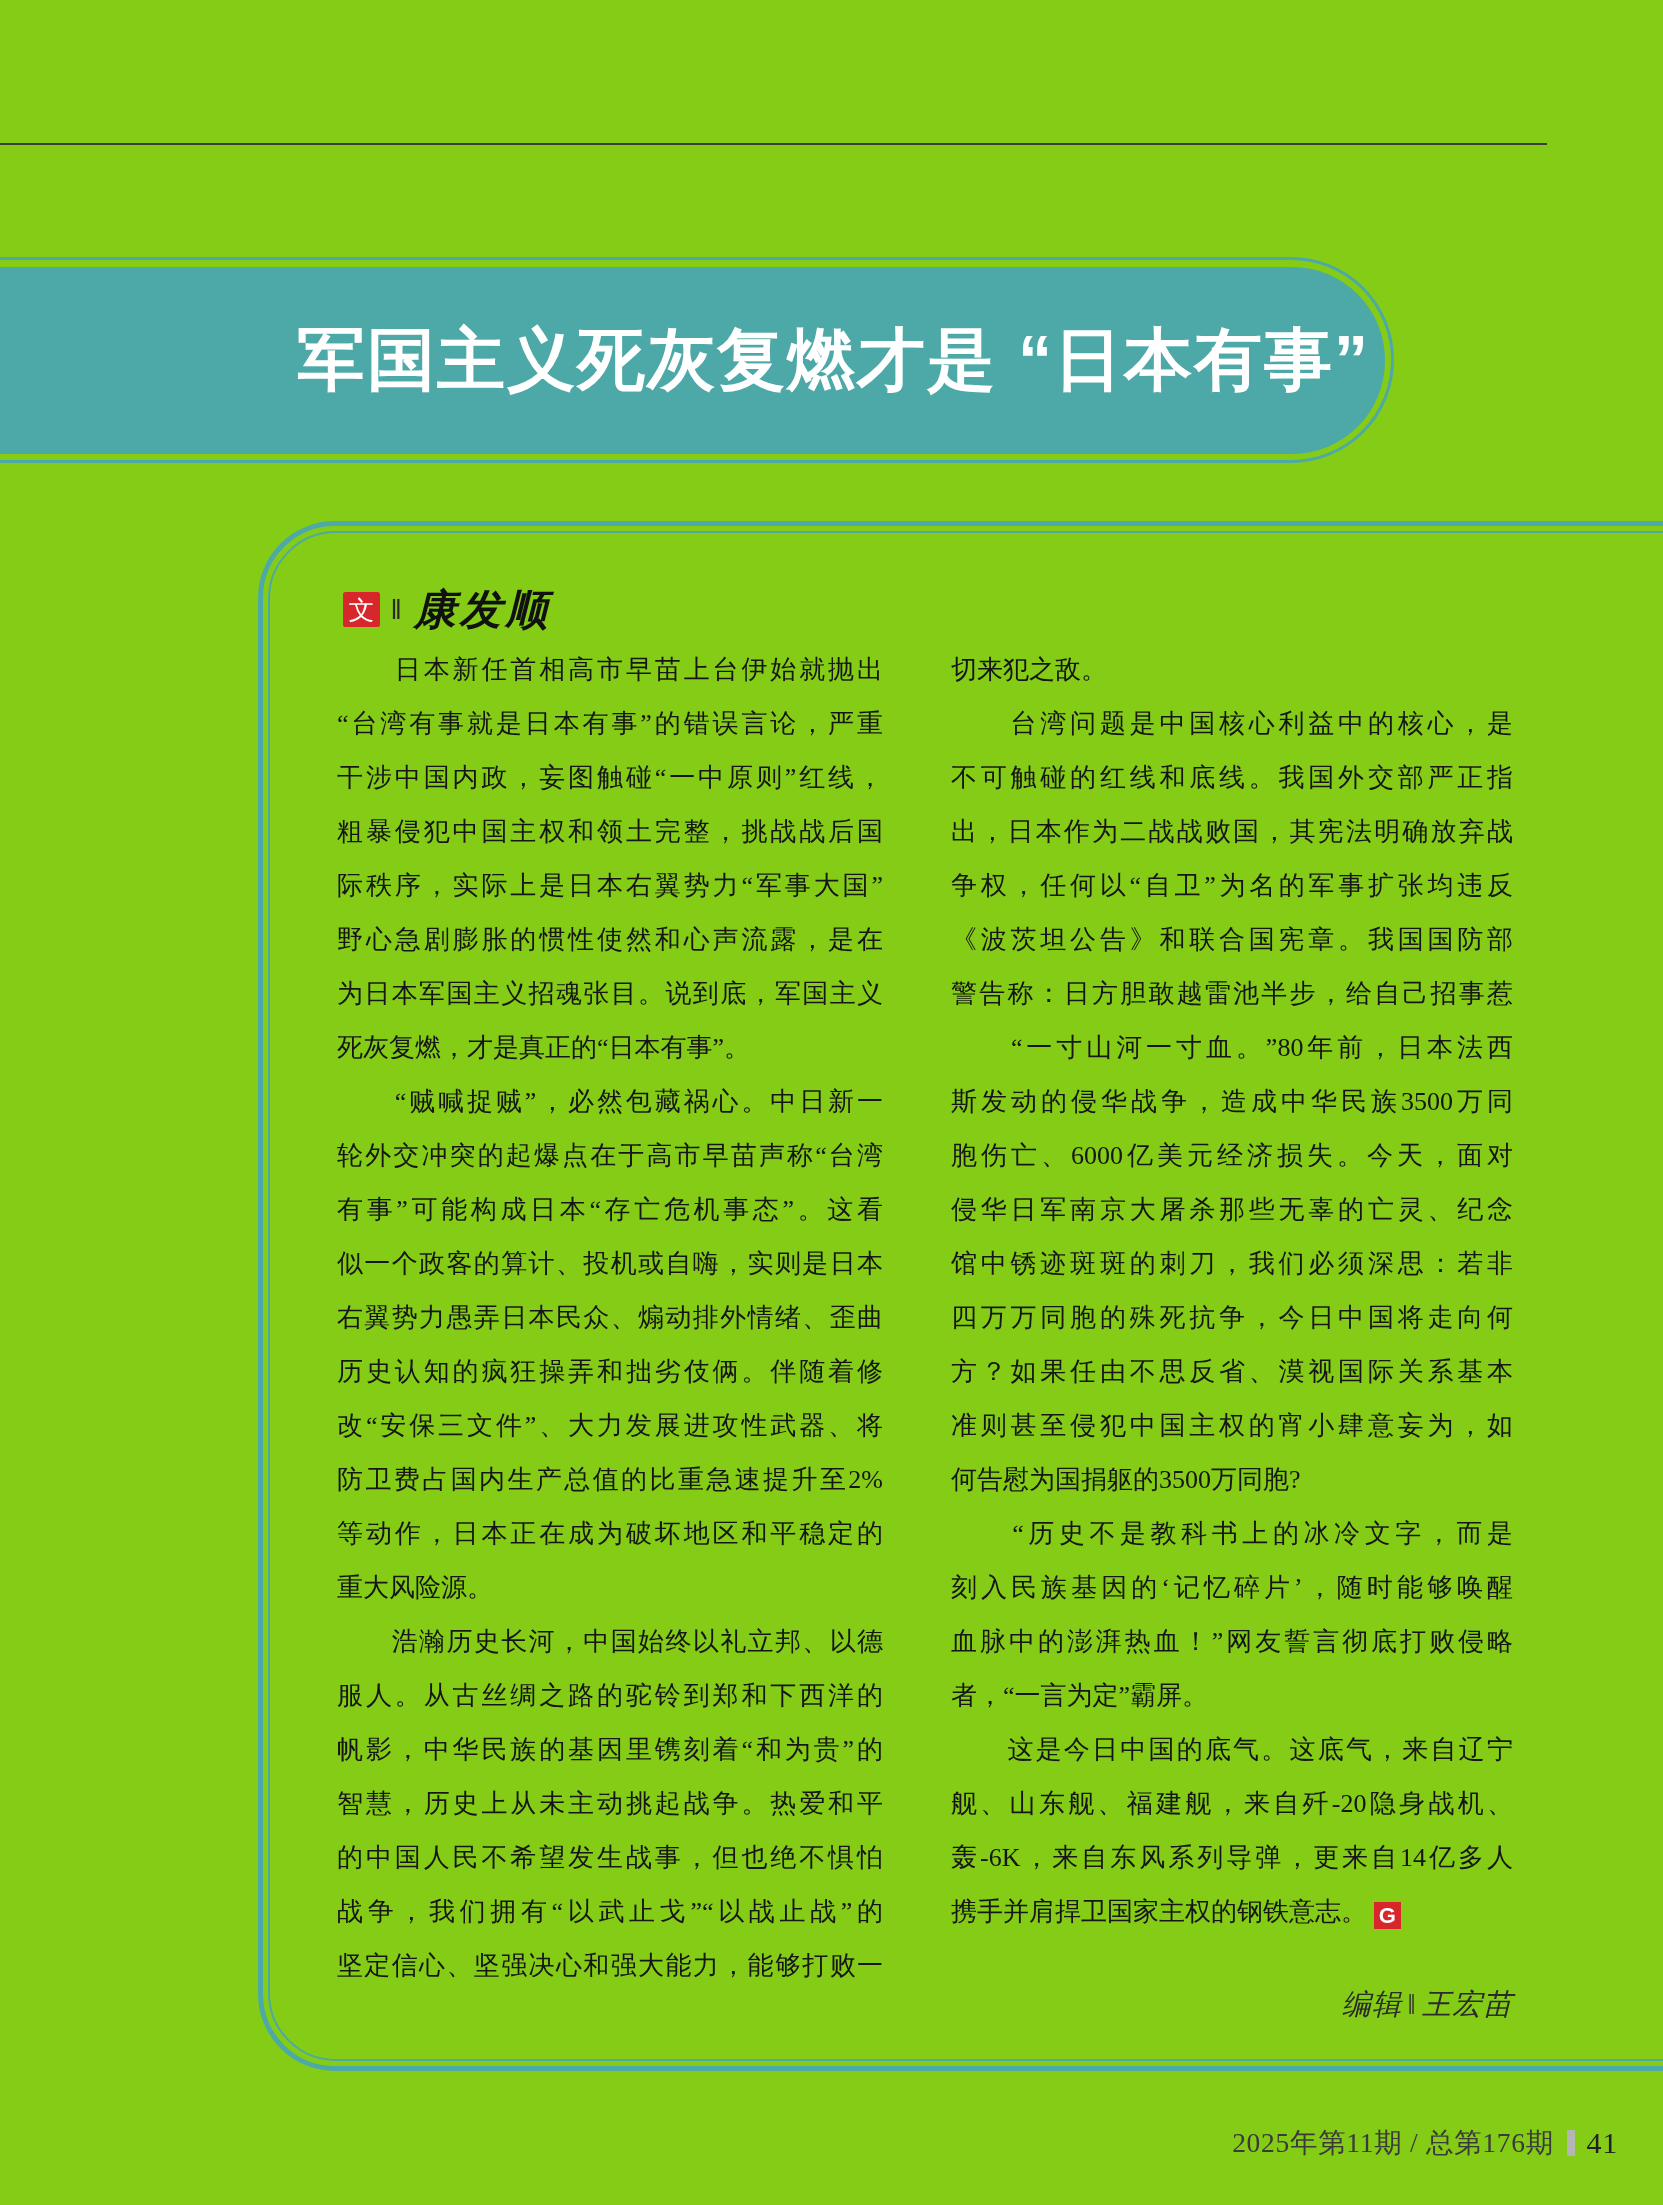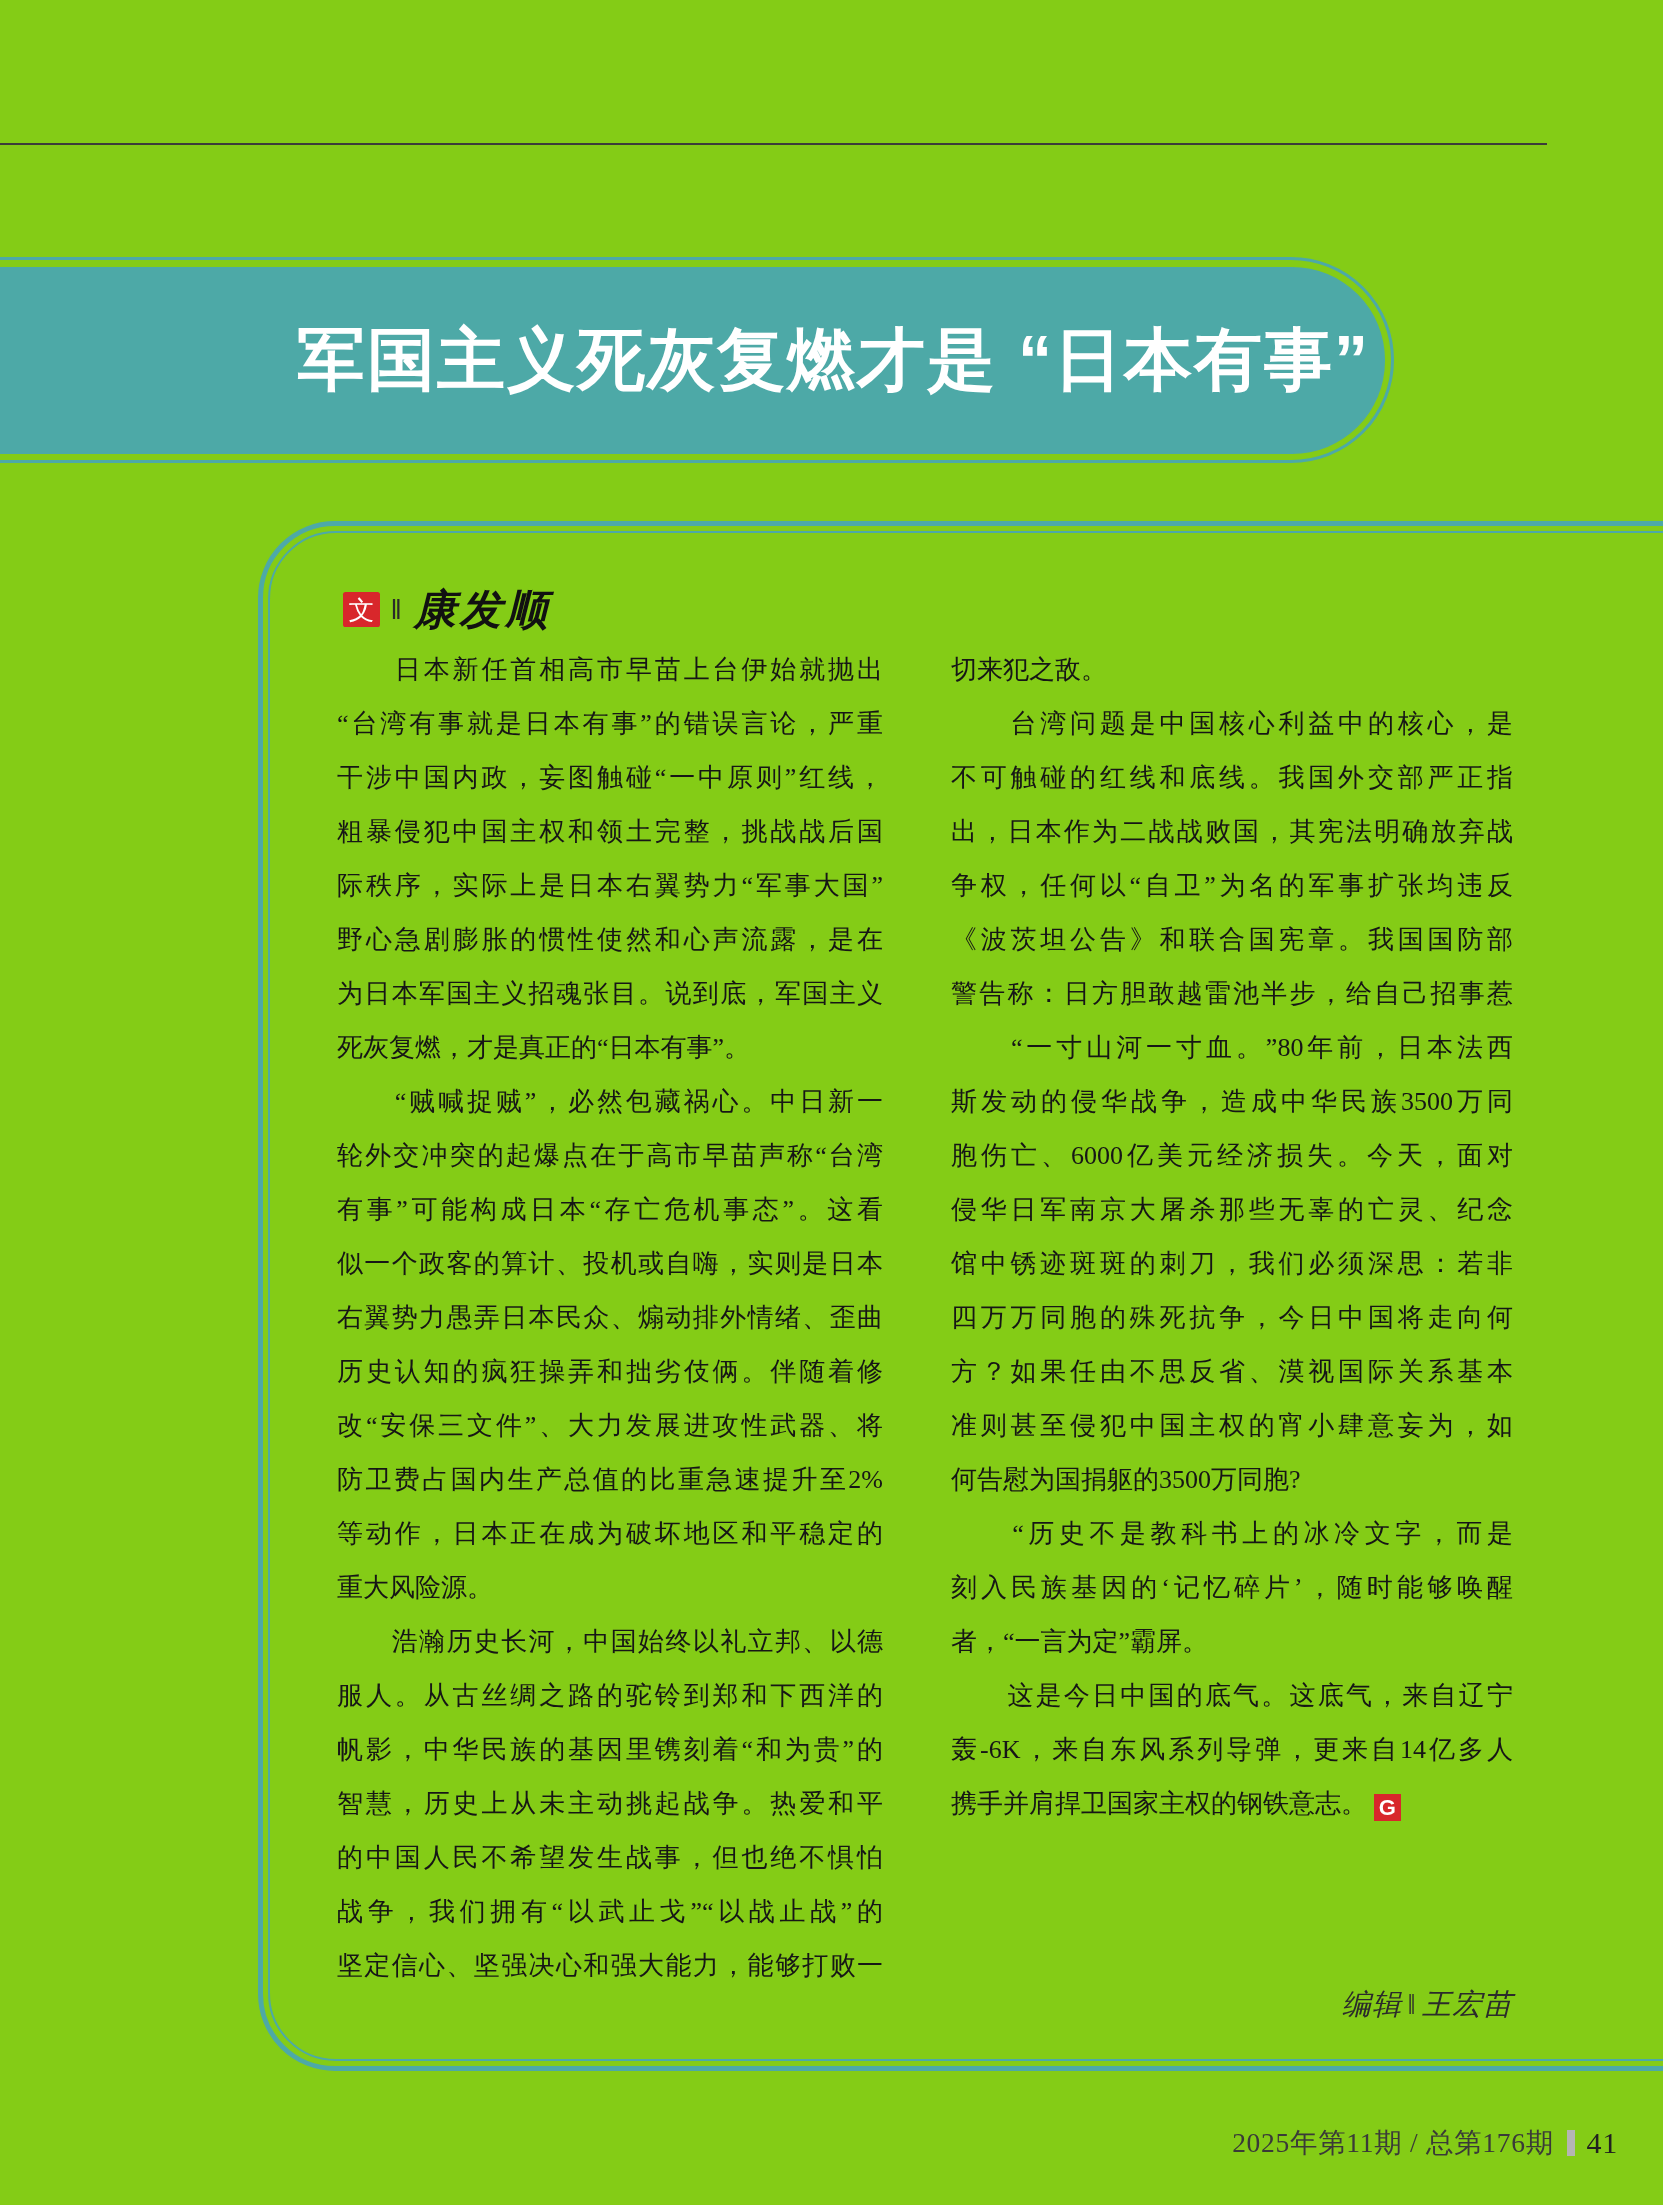--- a/index.html
+++ b/index.html
@@ -168,22 +168,24 @@
       <div class="tline just">斯发动的侵华战争，造成中华民族3500万同</div>
       <div class="tline just">胞伤亡、6000亿美元经济损失。今天，面对</div>
       <div class="tline just">侵华日军南京大屠杀那些无辜的亡灵、纪念</div>
       <div class="tline just">馆中锈迹斑斑的刺刀，我们必须深思：若非</div>
       <div class="tline just">四万万同胞的殊死抗争，今日中国将走向何</div>
       <div class="tline just">方？如果任由不思反省、漠视国际关系基本</div>
       <div class="tline just">准则甚至侵犯中国主权的宵小肆意妄为，如</div>
       <div class="tline">何告慰为国捐躯的3500万同胞?</div>
       <div class="tline just">　　“历史不是教科书上的冰冷文字，而是</div>
       <div class="tline just">刻入民族基因的‘记忆碎片’，随时能够唤醒</div>
+      <div class="tline just">血脉中的澎湃热血！”网友誓言彻底打败侵略</div>
       <div class="tline">者，“一言为定”霸屏。</div>
       <div class="tline just">　　这是今日中国的底气。这底气，来自辽宁</div>
+      <div class="tline just">舰、山东舰、福建舰，来自歼-20隐身战机、</div>
       <div class="tline just">轰-6K，来自东风系列导弹，更来自14亿多人</div>
       <div class="tline">携手并肩捍卫国家主权的钢铁意志。<span class="gmark">G</span></div>
     </div>
 
   <div class="editor-line">
     <span>编辑</span><span class="sep">‖</span><span>王宏苗</span>
   </div>
 
   <div class="footer">
     <span>2025年第11期 / 总第176期</span>

